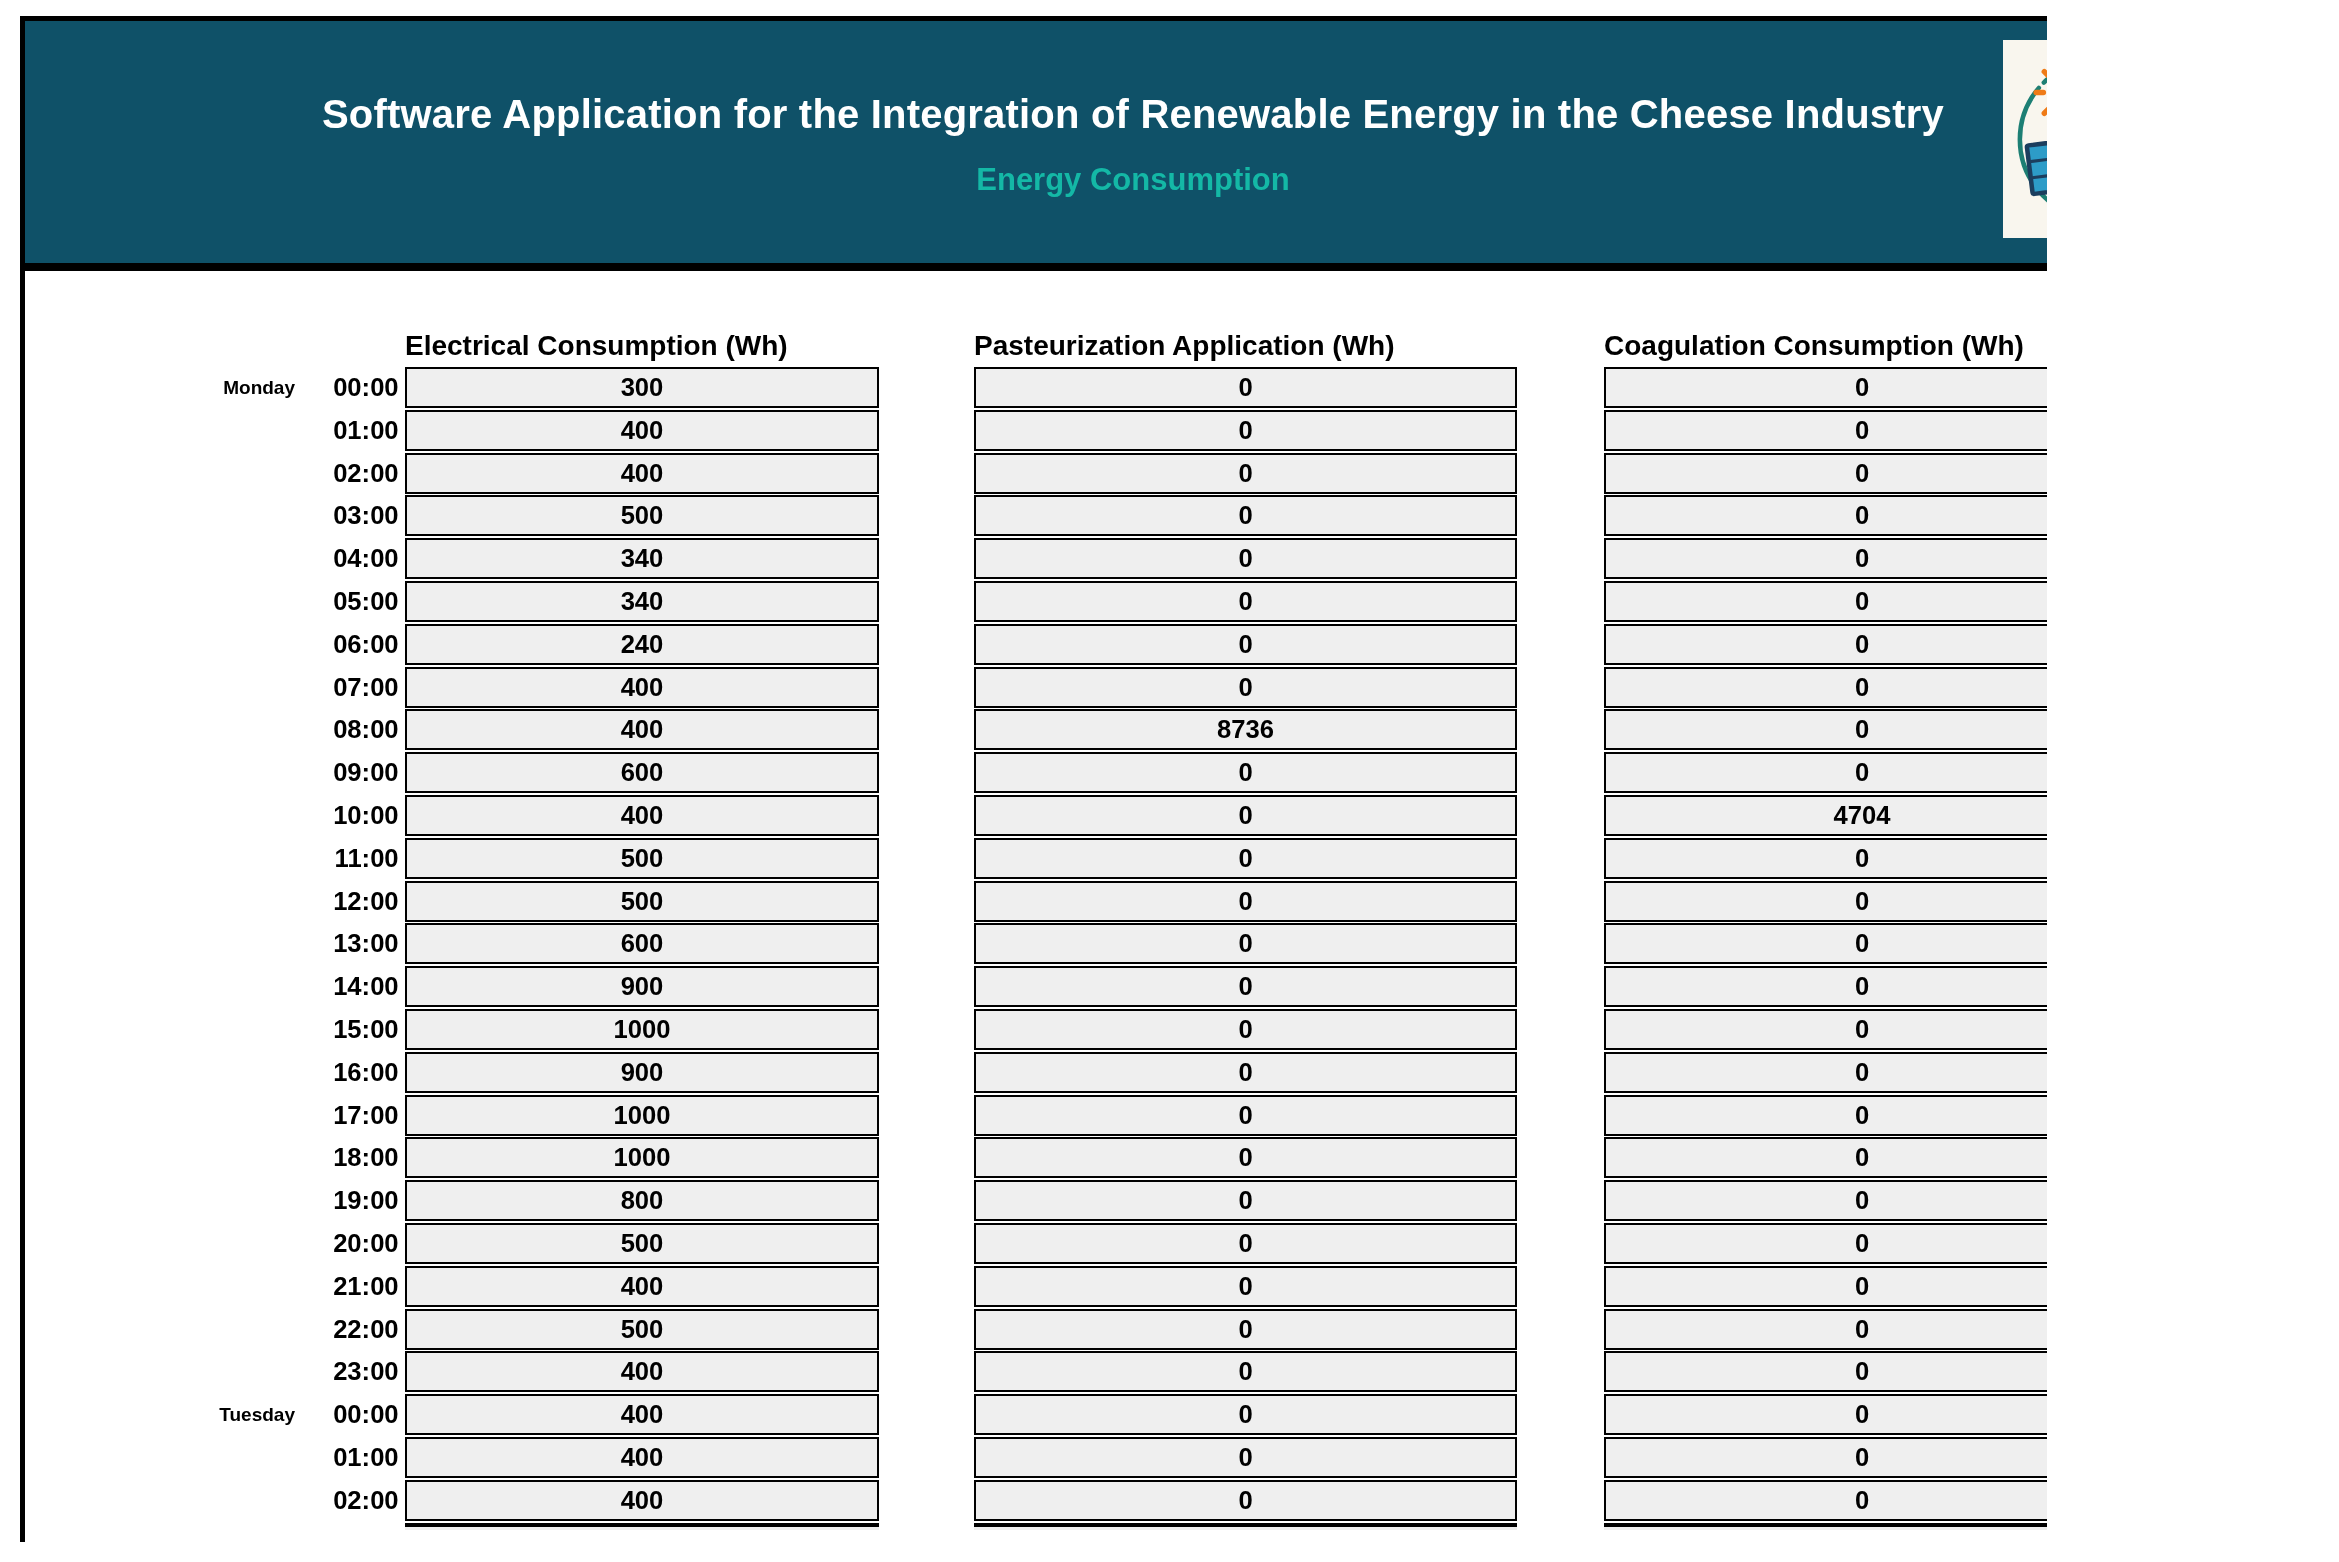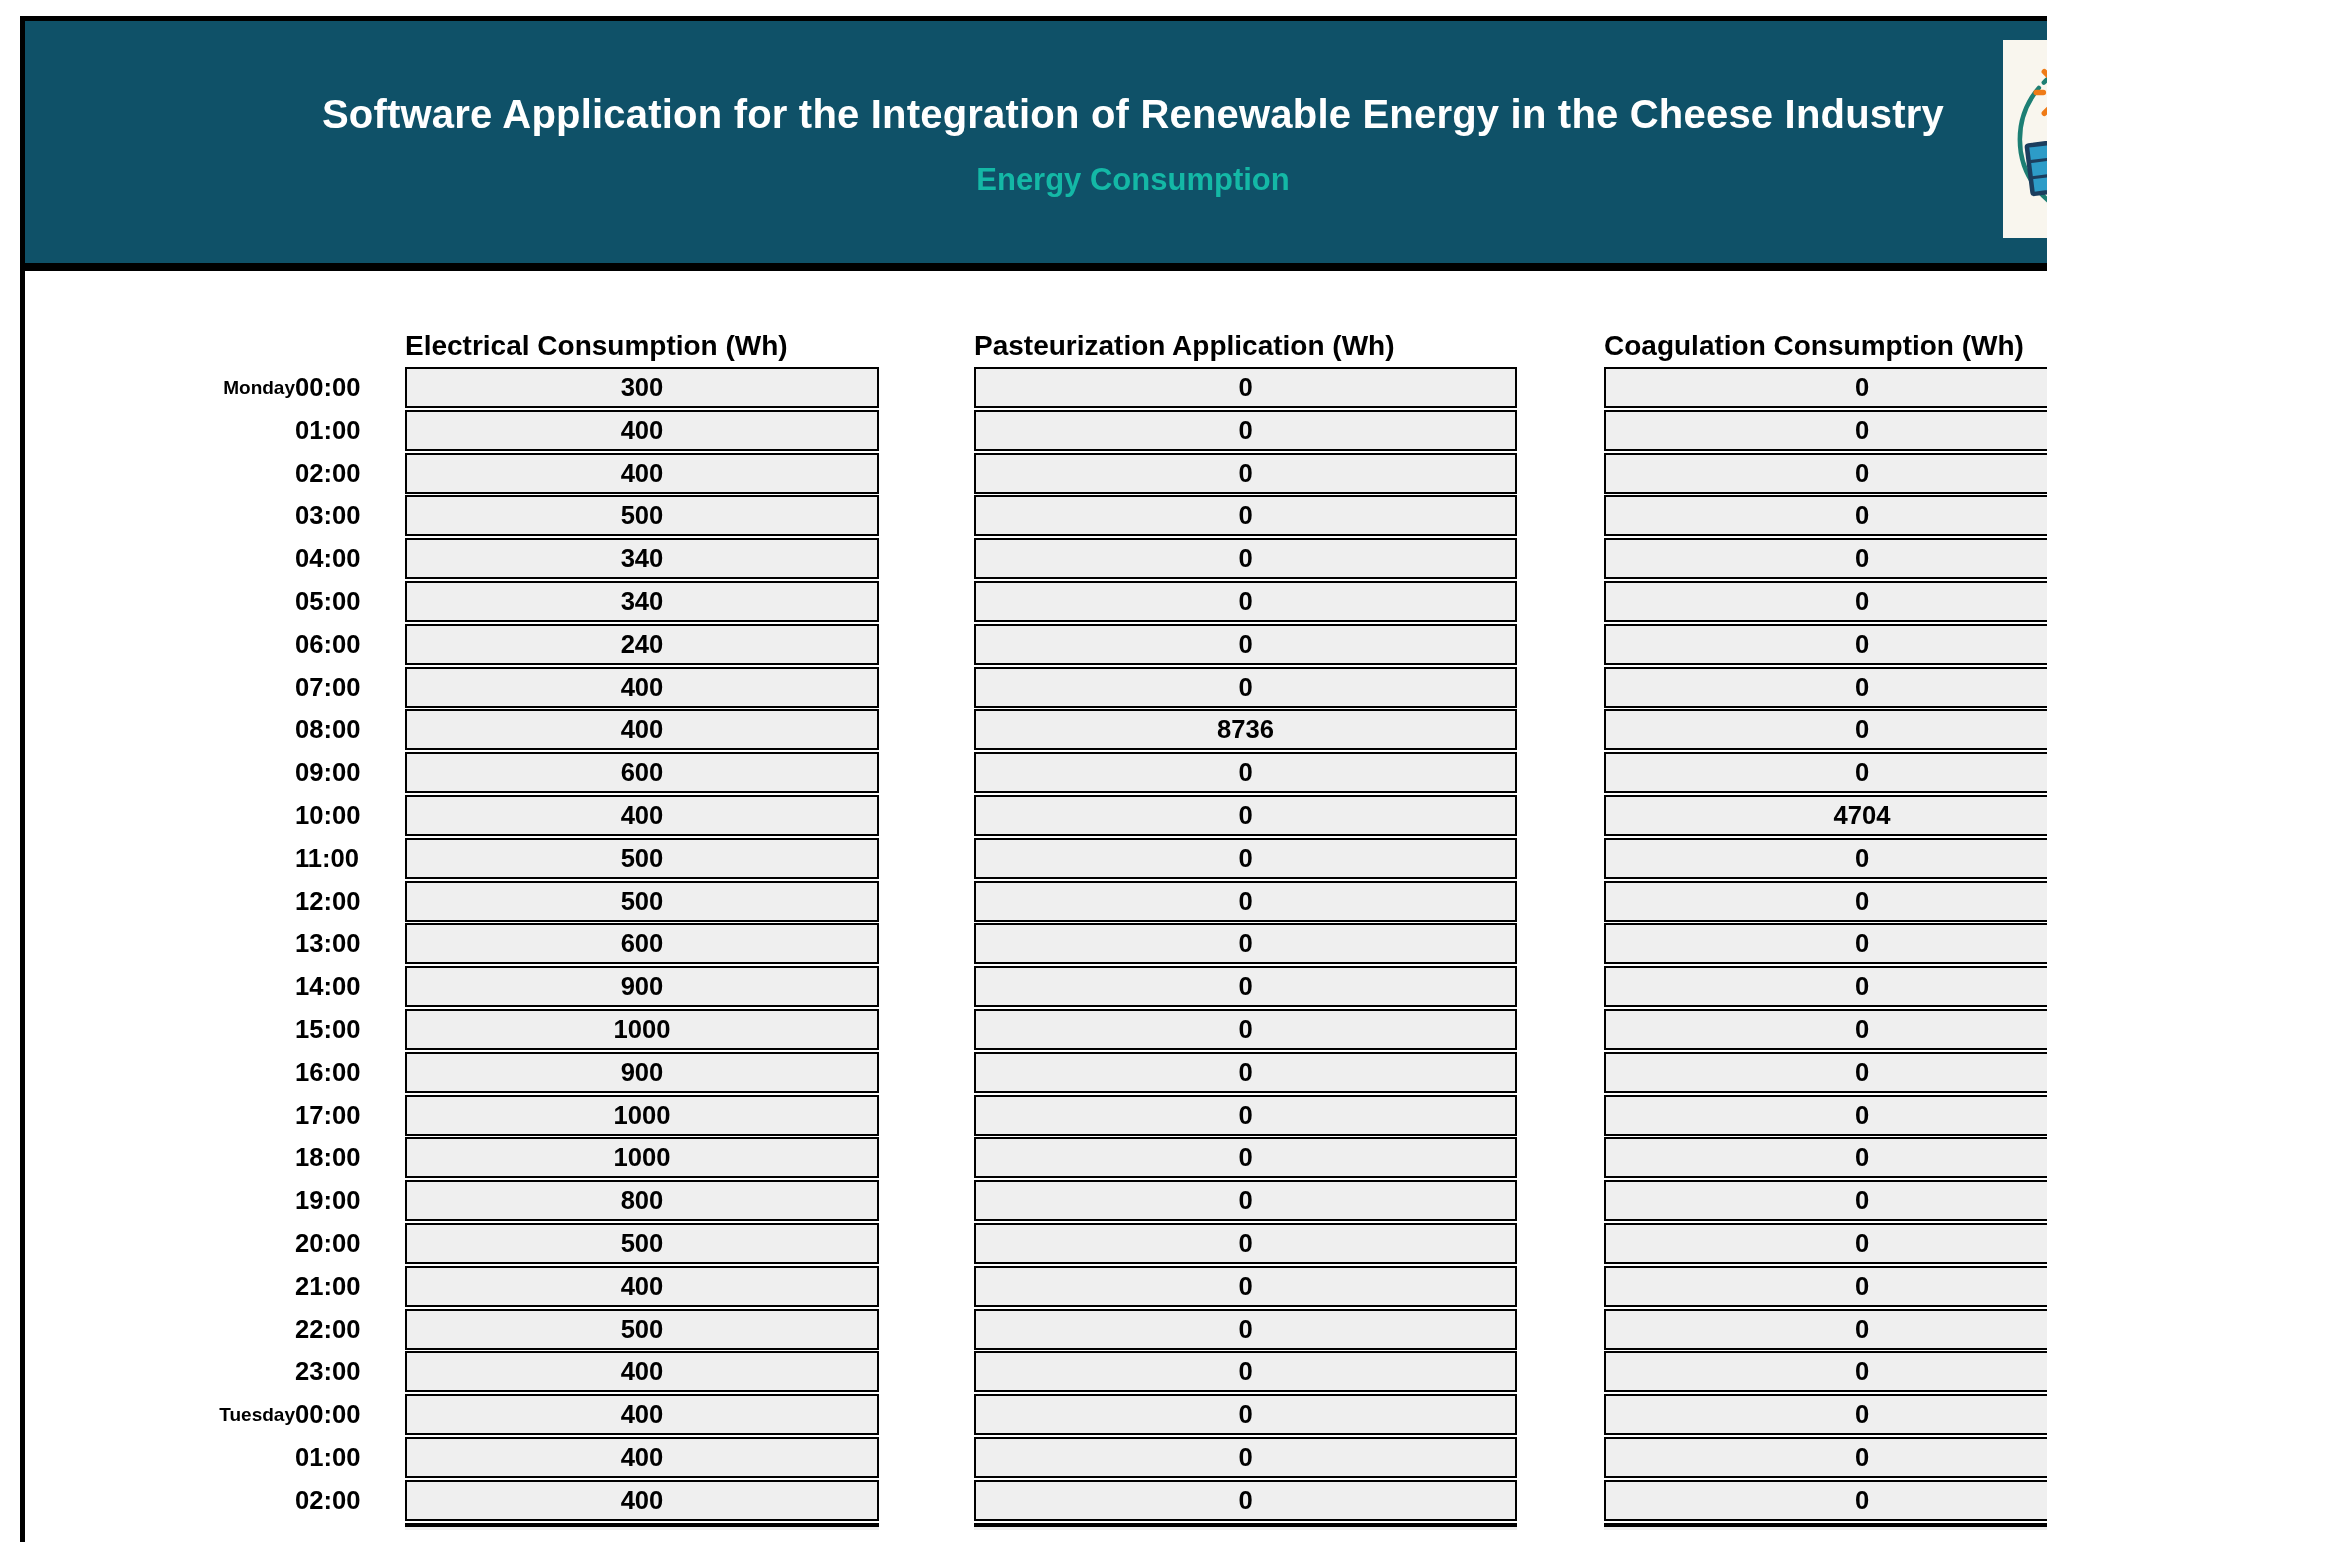--- a/index.html
+++ b/index.html
@@ -66,21 +66,21 @@
     white-space: nowrap;
   }
   .data-row { margin-bottom: 1.8px; }
   .day-label {
     font-weight: 700; font-size: 19px;
     text-align: right; align-self: center;
     padding-right: 0; line-height: 41px;
   }
   .time-label {
     font-weight: 700; font-size: 25.6px;
-    text-align: left; align-self: center;
+    text-align: right; align-self: center;
     padding-right: 6.4px; line-height: 41px;
     box-sizing: border-box;
   }
   .cell {
     height: 41px; box-sizing: border-box;
     border: 2.7px solid #000;
     background: #EFEFEF;
     text-align: center;
     font-size: 25.6px; font-weight: 700;
     line-height: 36px;

